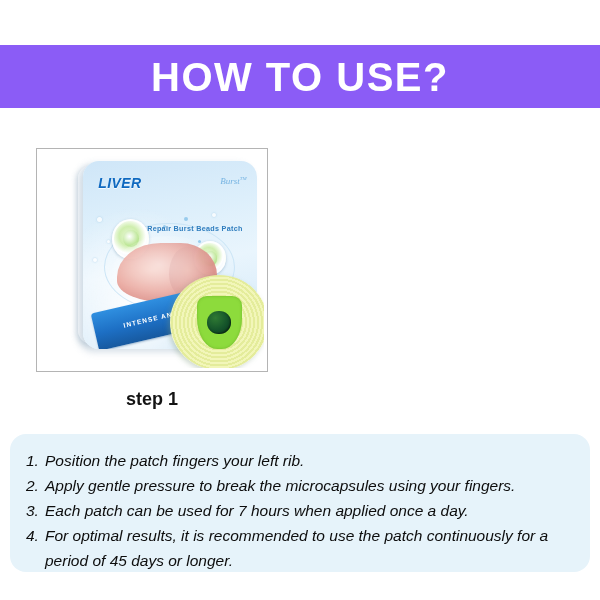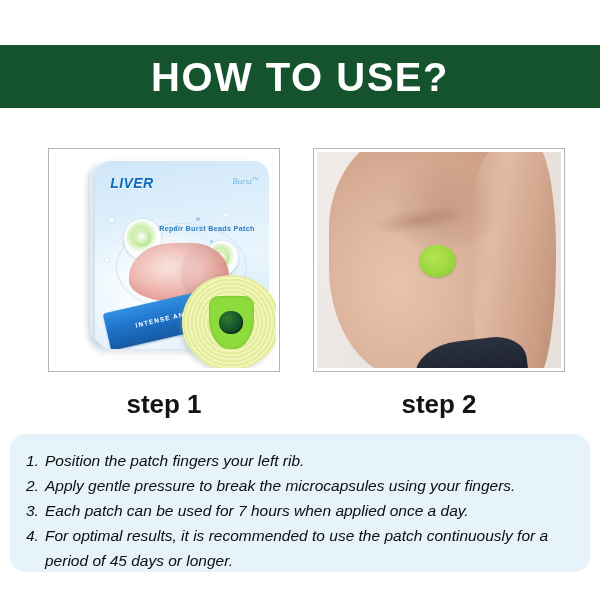--- a/index.html
+++ b/index.html
@@ -15,38 +15,38 @@
     position: relative;
   }
 
   
   .header-band {
     position: absolute;
     left: 0;
     top: 45px;
     width: 600px;
     height: 63px;
-    background: #14532d;
+    background: #8b5cf6;
     display: flex;
     align-items: center;
     justify-content: center;
   }
   .header-title {
     color: #ffffff;
     font-size: 40px;
     font-weight: bold;
     letter-spacing: 1.5px;
     line-height: 1;
     font-family: "Liberation Sans", sans-serif;
   }
 
   
   .steps-row {
     position: absolute;
-    left: 12px;
+    left: 0;
     top: 148px;
     width: 480px;
     height: 270px;
   }
   .step-col {
     position: absolute;
     top: 0;
   }
   .step-col.left  { left: 36px;  width: 232px; }
   .step-col.right { left: 301px; width: 252px; }
@@ -62,21 +62,21 @@
     position: relative;
   }
   .photo-inner {
     width: 100%;
     height: 100%;
     position: relative;
     overflow: hidden;
   }
   .step-label {
     text-align: center;
-    font-size: 26px;
+    font-size: 18px;
     font-weight: bold;
     color: #141414;
     margin-top: 17px;
     font-family: "Liberation Sans", sans-serif;
   }
 
   
   .pkg-scene {
     width: 100%;
     height: 100%;
@@ -443,35 +443,20 @@
               <div class="patch-bead"></div>
             </div>
           </div>
 
         </div>
       </div>
     </div>
     <div class="step-label">step 1</div>
   </div>
 
-  <div class="step-col right">
-    <div class="photo-frame">
-      <div class="photo-inner">
-        <div class="body-scene">
-          <div class="torso"></div>
-          <div class="torso-arm"></div>
-          <div class="torso-shade"></div>
-          <div class="torso-fold"></div>
-          <div class="waistband"></div>
-          <div class="patch-on-body"></div>
-        </div>
-      </div>
-    </div>
-    <div class="step-label">step 2</div>
-  </div>
 
 </div>
 
 <div class="instructions">
   <ul class="instr-list">
     <li class="instr-item">
       <span class="instr-num">1.</span>
       <span class="instr-text">Position the patch fingers your left rib.</span>
     </li>
     <li class="instr-item">

